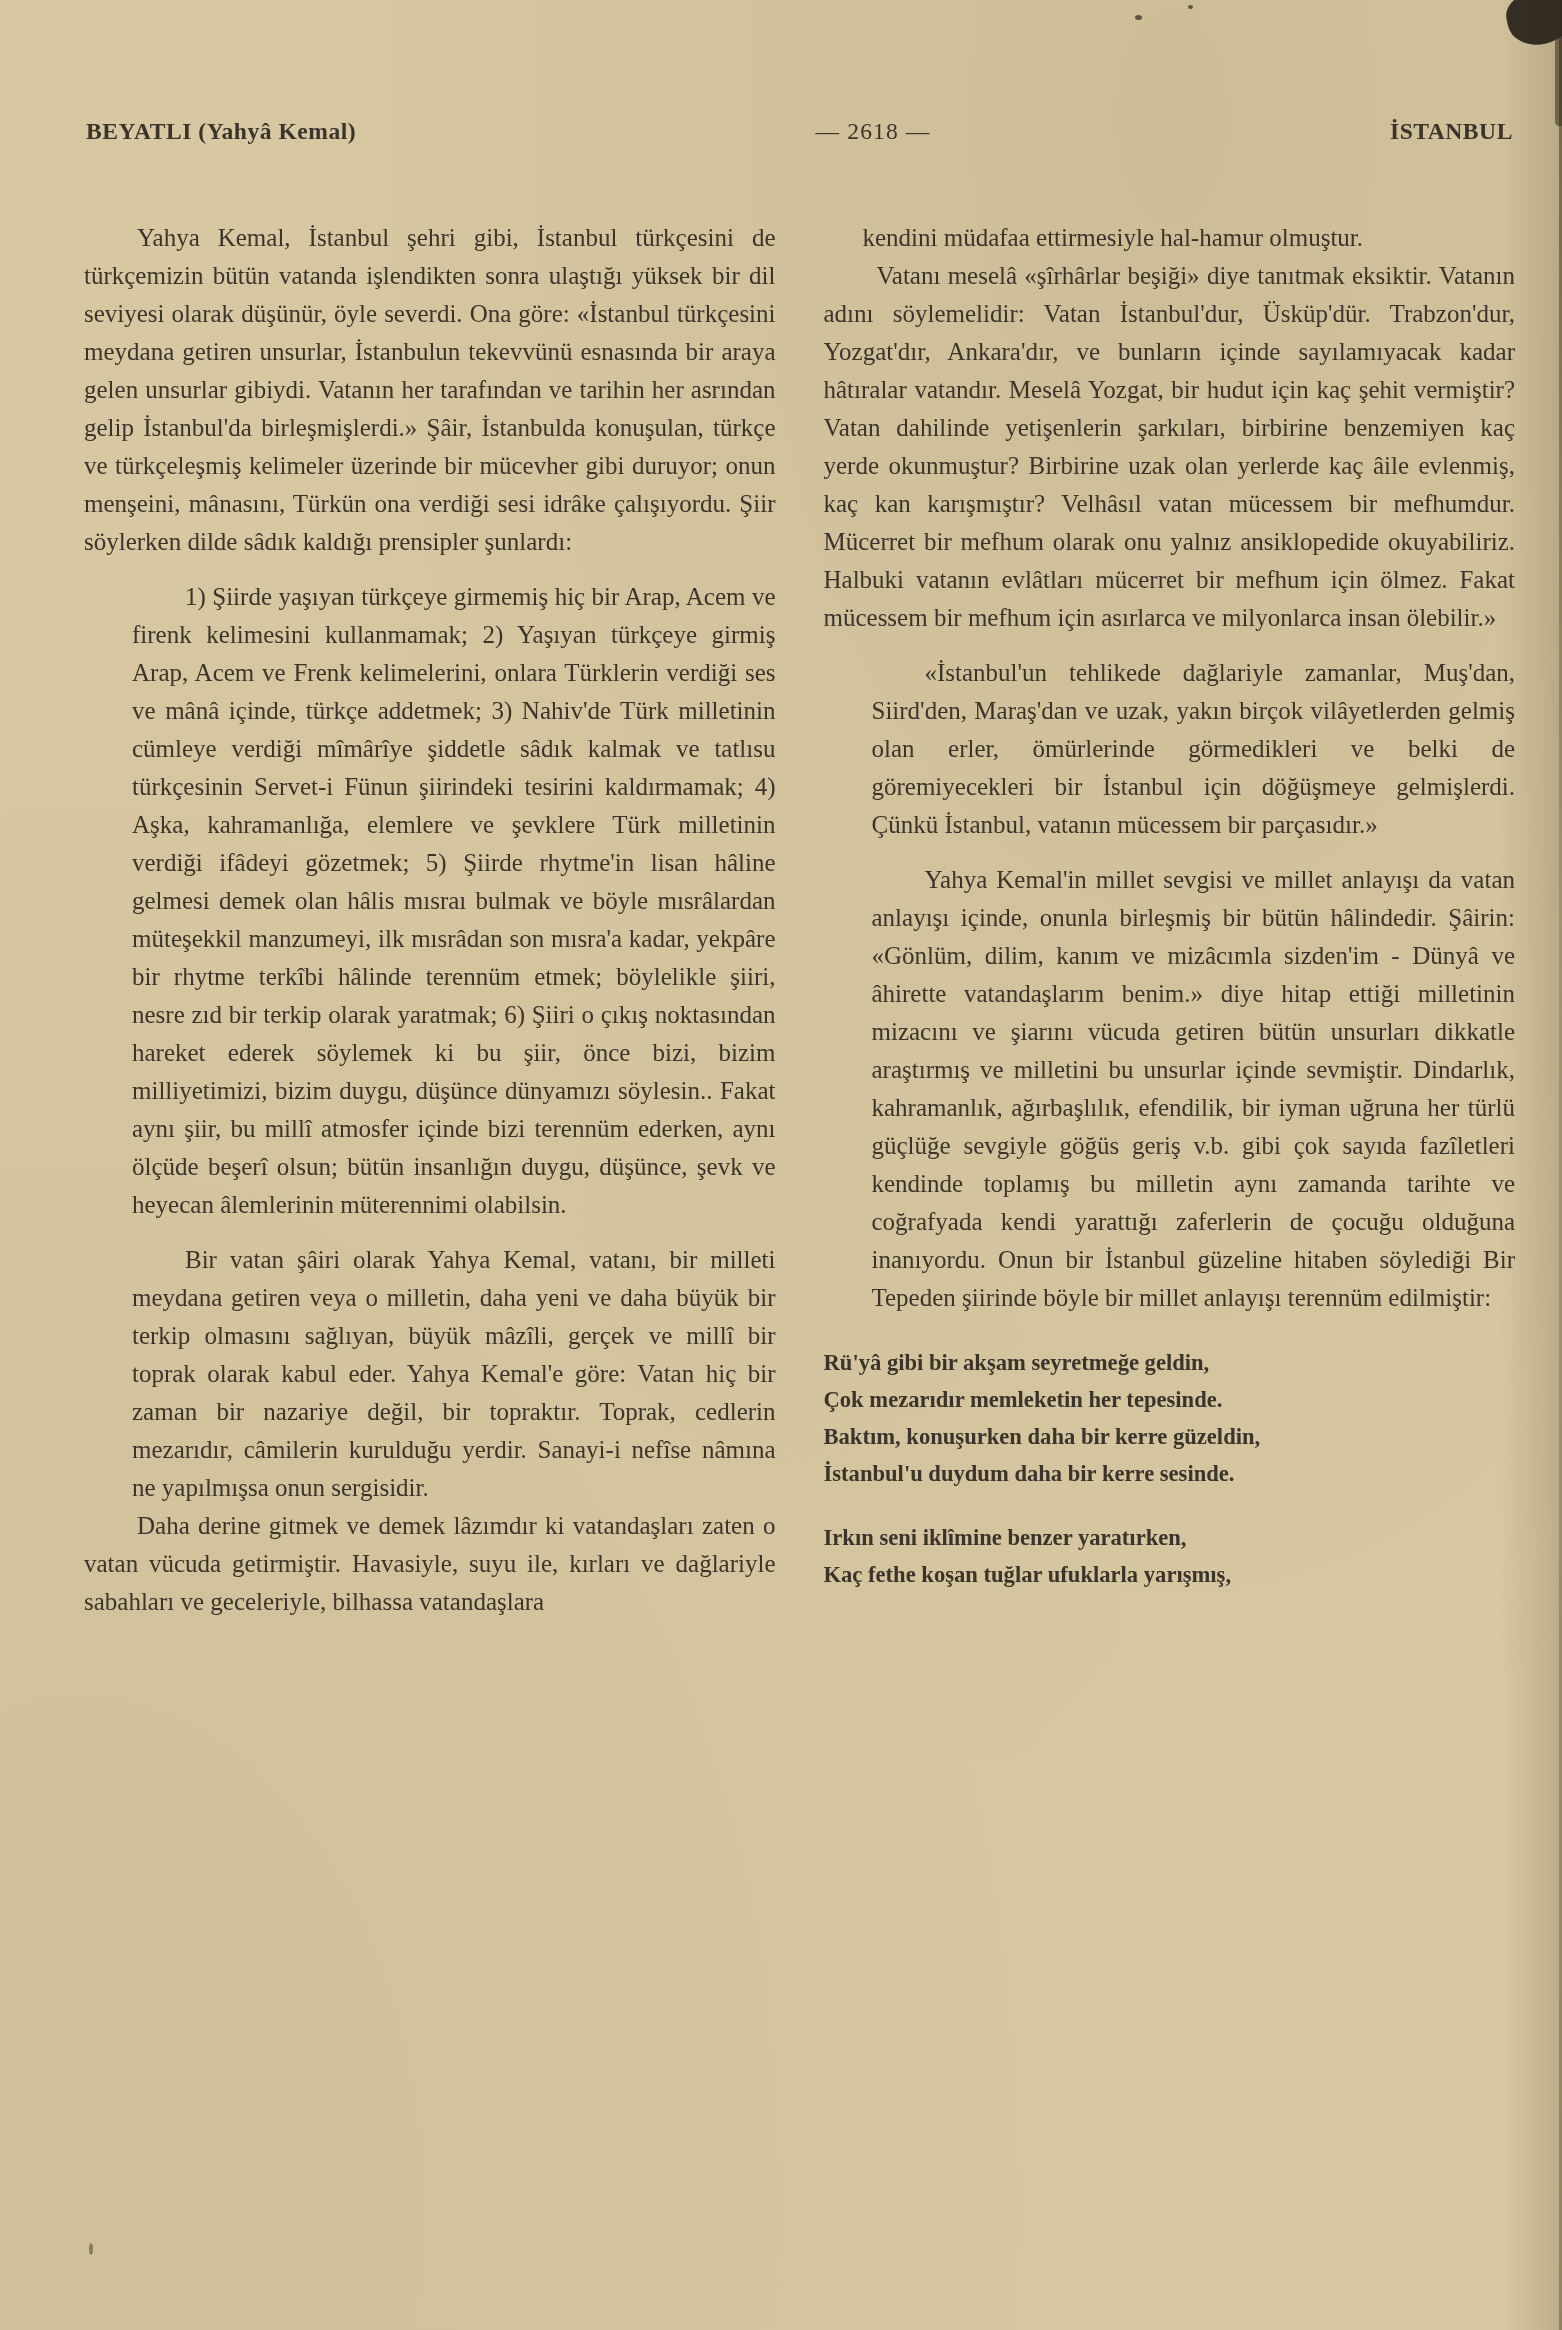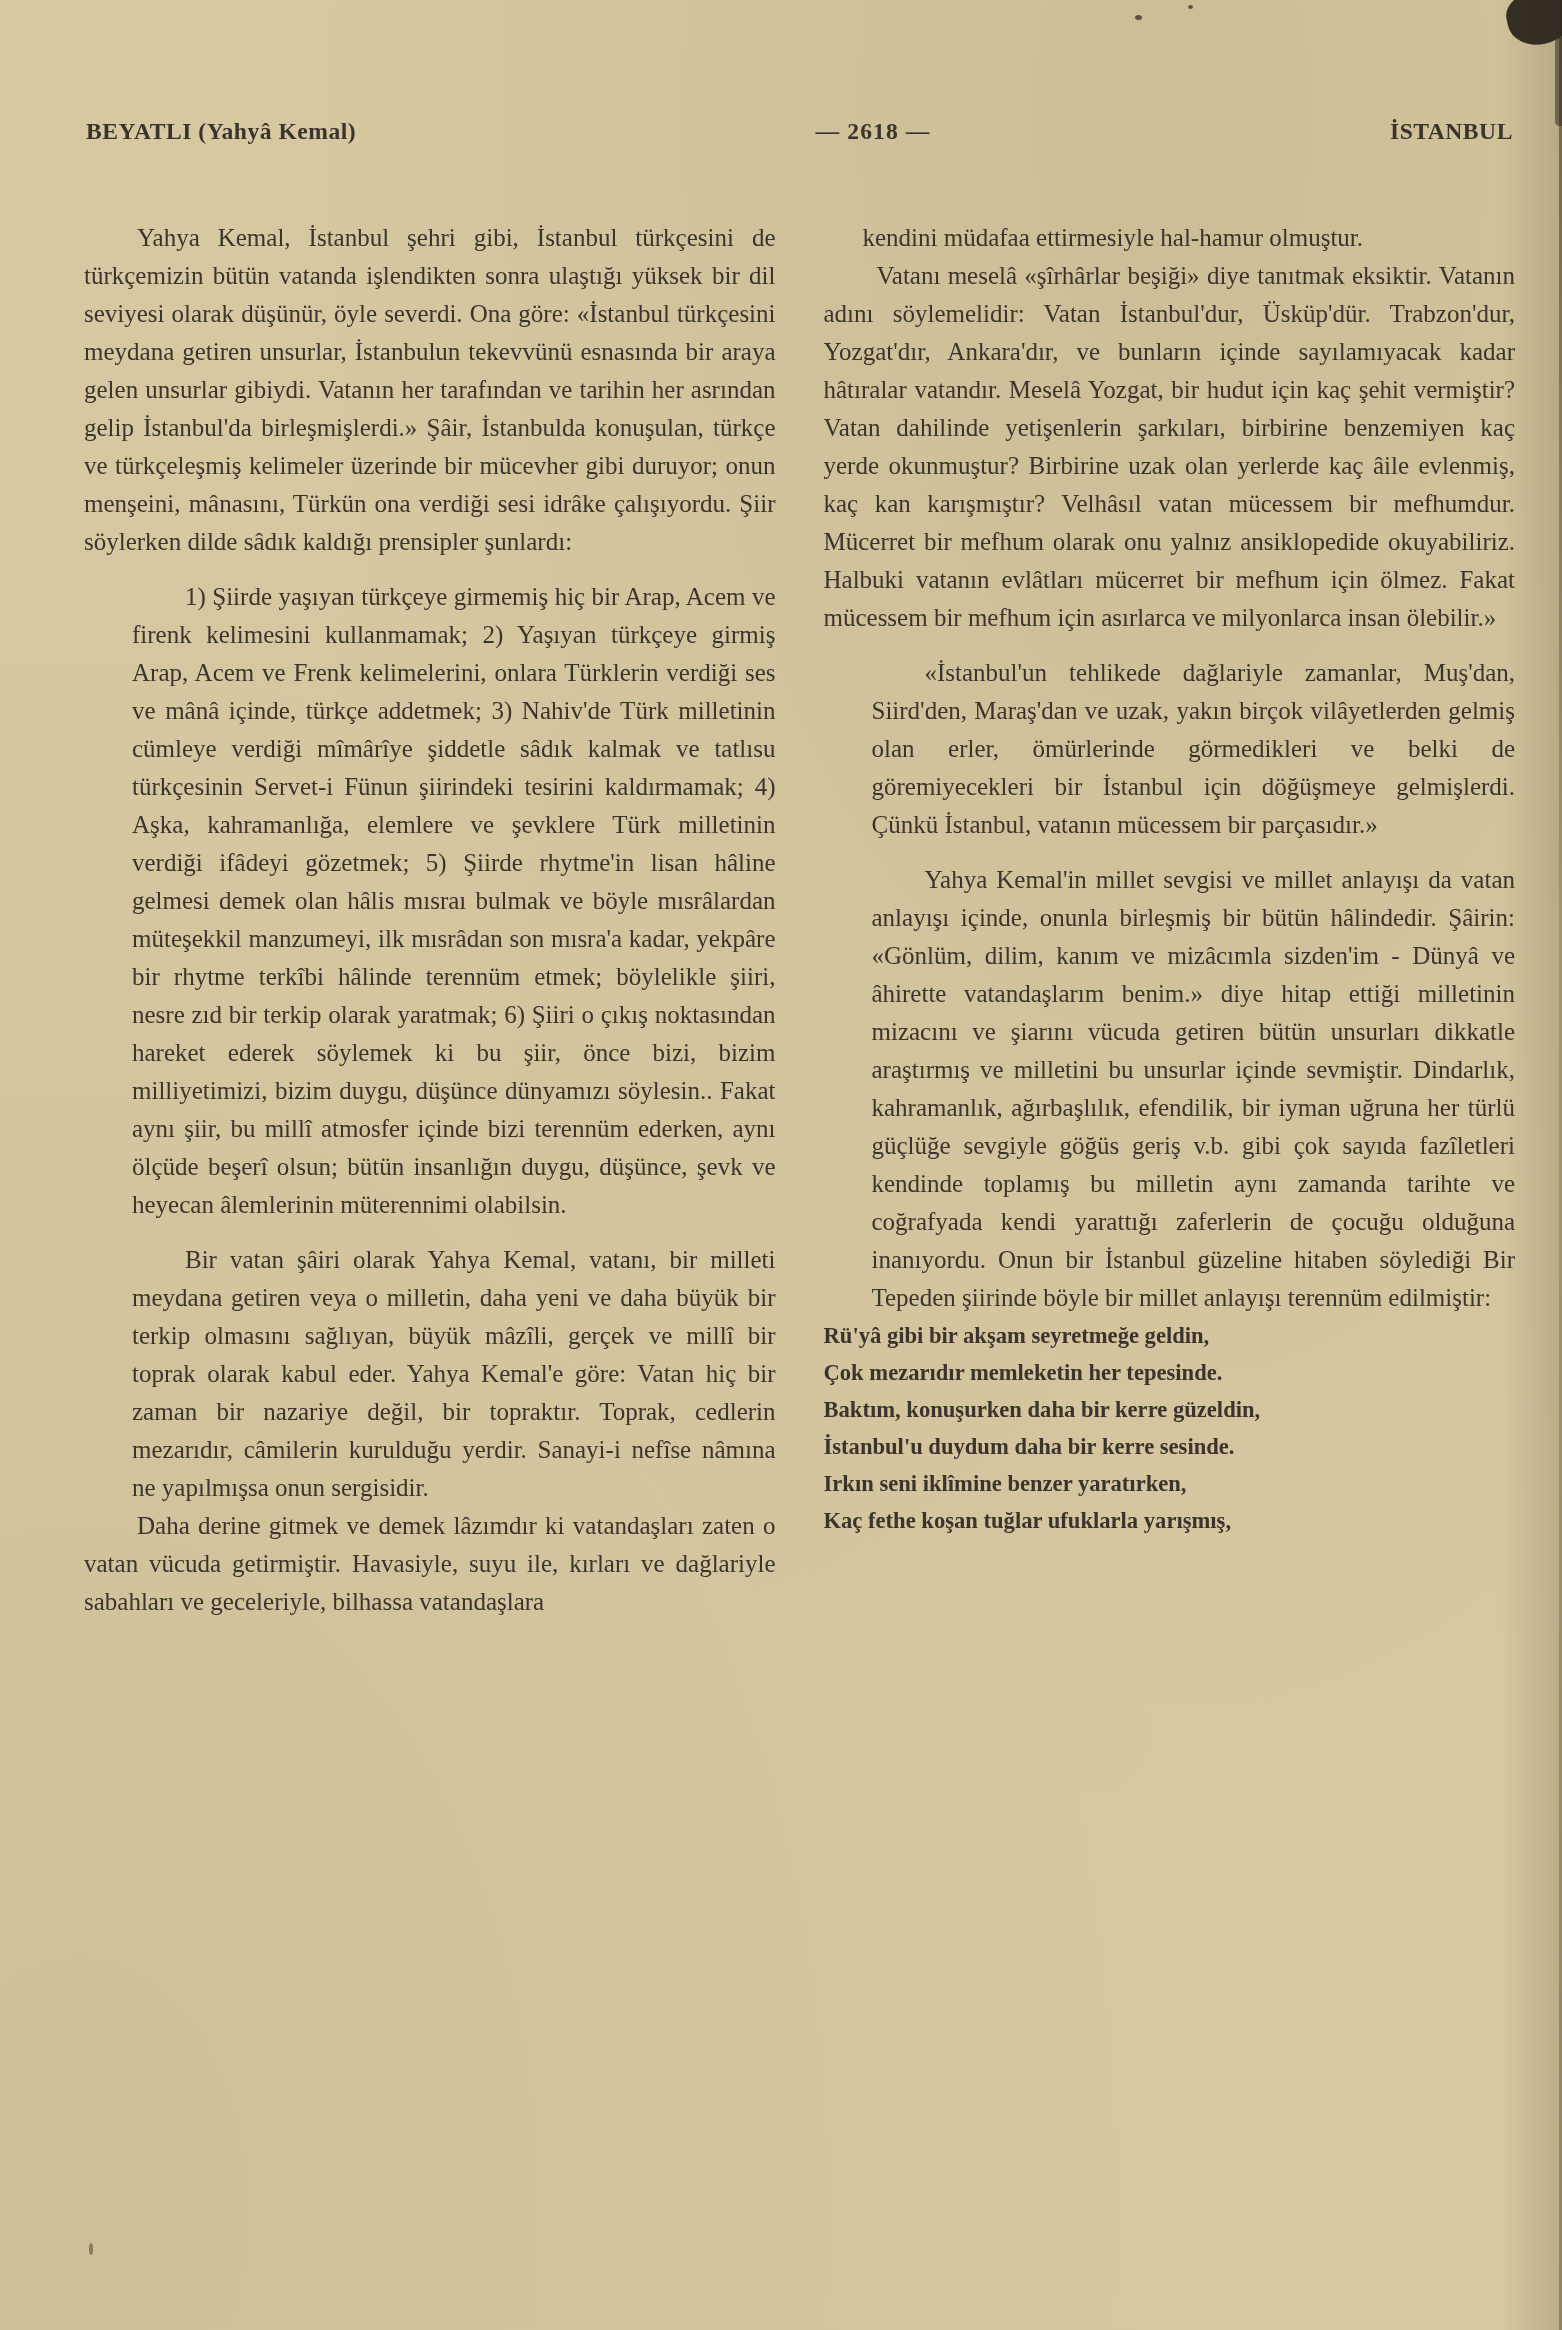--- a/index.html
+++ b/index.html
@@ -29,21 +29,21 @@
   .page-header {
     display: flex;
     justify-content: space-between;
     align-items: baseline;
     font-weight: bold;
     font-size: 23.6px;
     letter-spacing: 0.5px;
     margin: 0 2.1px 74px 2.1px;
   }
 
-  .hdr-center { font-weight: bold; letter-spacing: 1.1px; text-align: center; }
+  .hdr-center { font-weight: normal; letter-spacing: 1.1px; text-align: center; }
 
   .columns {
     display: flex;
     gap: 48px;
   }
 
   .col {
     flex: 1 1 0;
     font-size: 25px;
     line-height: 38px;
@@ -59,21 +59,21 @@
   .para.gap { margin-top: 17px; margin-left: 48px; }
 
   .para.poem {
     text-indent: 0;
     text-align: left;
     font-weight: bold;
     font-size: 22.6px;
     line-height: 37px;
   }
 
-  .para.poem-start { }
+  .para.poem-start { margin-top: 27px; }
 
   
   .artifact { position: absolute; pointer-events: none; }
 
   .corner-blob {
     top: -9.5px;
     right: -11.6px;
     width: 68px;
     height: 53px;
     background: #28221a;

